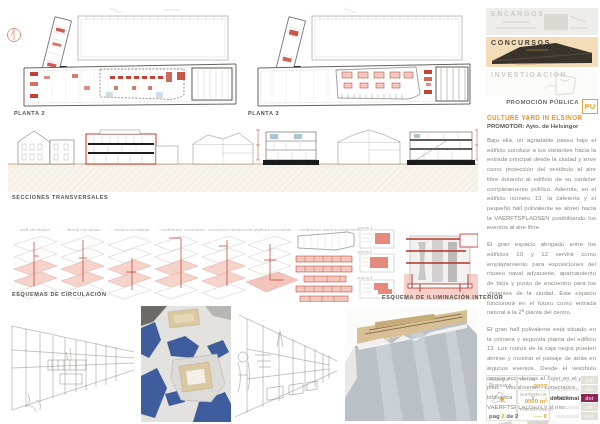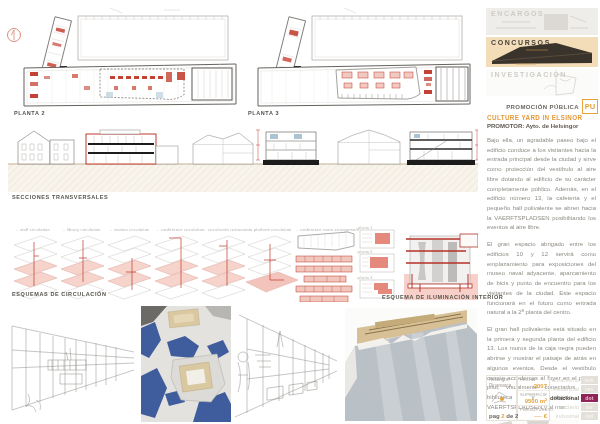--- a/index.html
+++ b/index.html
@@ -6,21 +6,21 @@
   .board{position:relative;width:600px;height:424px;background:#ffffff;font-family:"Liberation Sans",sans-serif;overflow:hidden;}
   .abs{position:absolute;}
   .draw-label{position:absolute;font-size:5.5px;font-weight:bold;color:#55524c;letter-spacing:.6px;}
   .tiny-cap{position:absolute;font-size:4px;color:#b3b0aa;letter-spacing:.2px;white-space:nowrap;}
   
   .sidebar{position:absolute;left:486px;top:0;width:112px;height:424px;}
   .band{position:absolute;left:0;width:112px;overflow:hidden;}
   .band-label{position:absolute;top:2px;left:5px;font-size:7px;font-weight:bold;letter-spacing:1.6px;}
   .band-ghost{color:#cfccc7;}
   .band-dark{color:#45403a;}
-  .promo-row{position:absolute;top:99px;left:0;width:112px;display:flex;justify-content:flex-end;align-items:center;gap:3px;}
+  .promo-row{position:absolute;top:99px;left:0;width:112px;display:flex;justify-content:flex-end;align-items:flex-start;gap:3px;}
   .promo-label{font-size:6px;font-weight:bold;color:#6b655f;letter-spacing:.4px;}
   .promo-badge{width:14px;height:13px;border:1.2px solid #e5a33c;color:#e5a33c;font-size:7.5px;font-weight:bold;display:flex;align-items:center;justify-content:center;}
   .sb-text{position:absolute;top:114px;left:1px;right:2px;}
   .proj-title{font-size:6.3px;font-weight:bold;color:#e59a3b;letter-spacing:.4px;margin-bottom:2px;}
   .proj-promoter{font-size:6px;font-weight:bold;color:#5d5750;margin-bottom:7px;}
   .para{font-size:6px;line-height:1.62;color:#918d86;text-align:justify;margin:0 0 7px 0;}
   .siteplan{display:block;margin:2px 0 0 4px;}
   .infobox{position:absolute;left:0;bottom:3px;width:112px;height:46px;display:flex;font-size:5px;}
   .cell{border:0.5px solid #e6e2dc;}
   .cell-loc{width:27px;position:relative;padding:1px 2px;}

